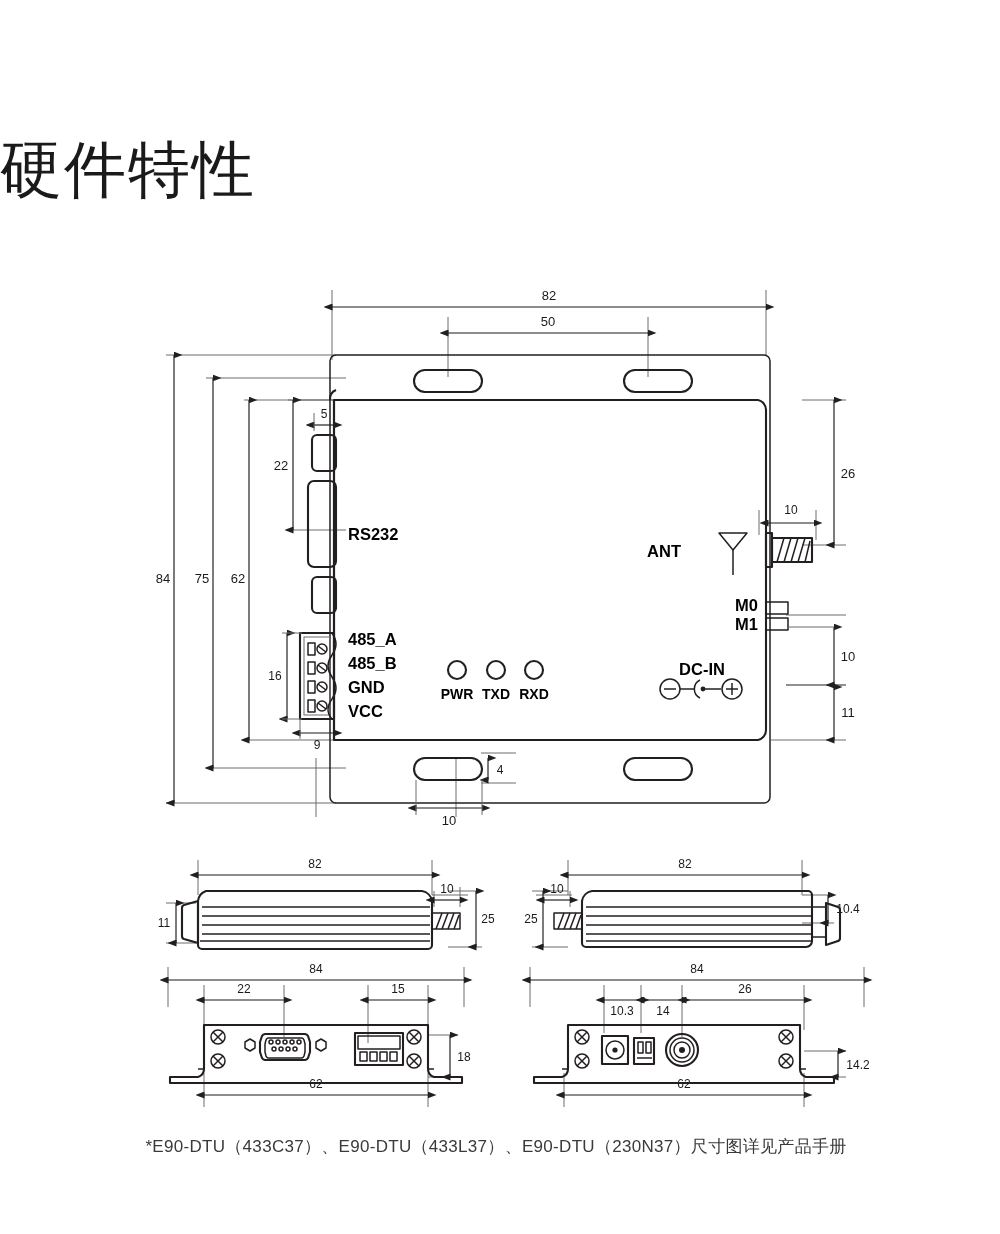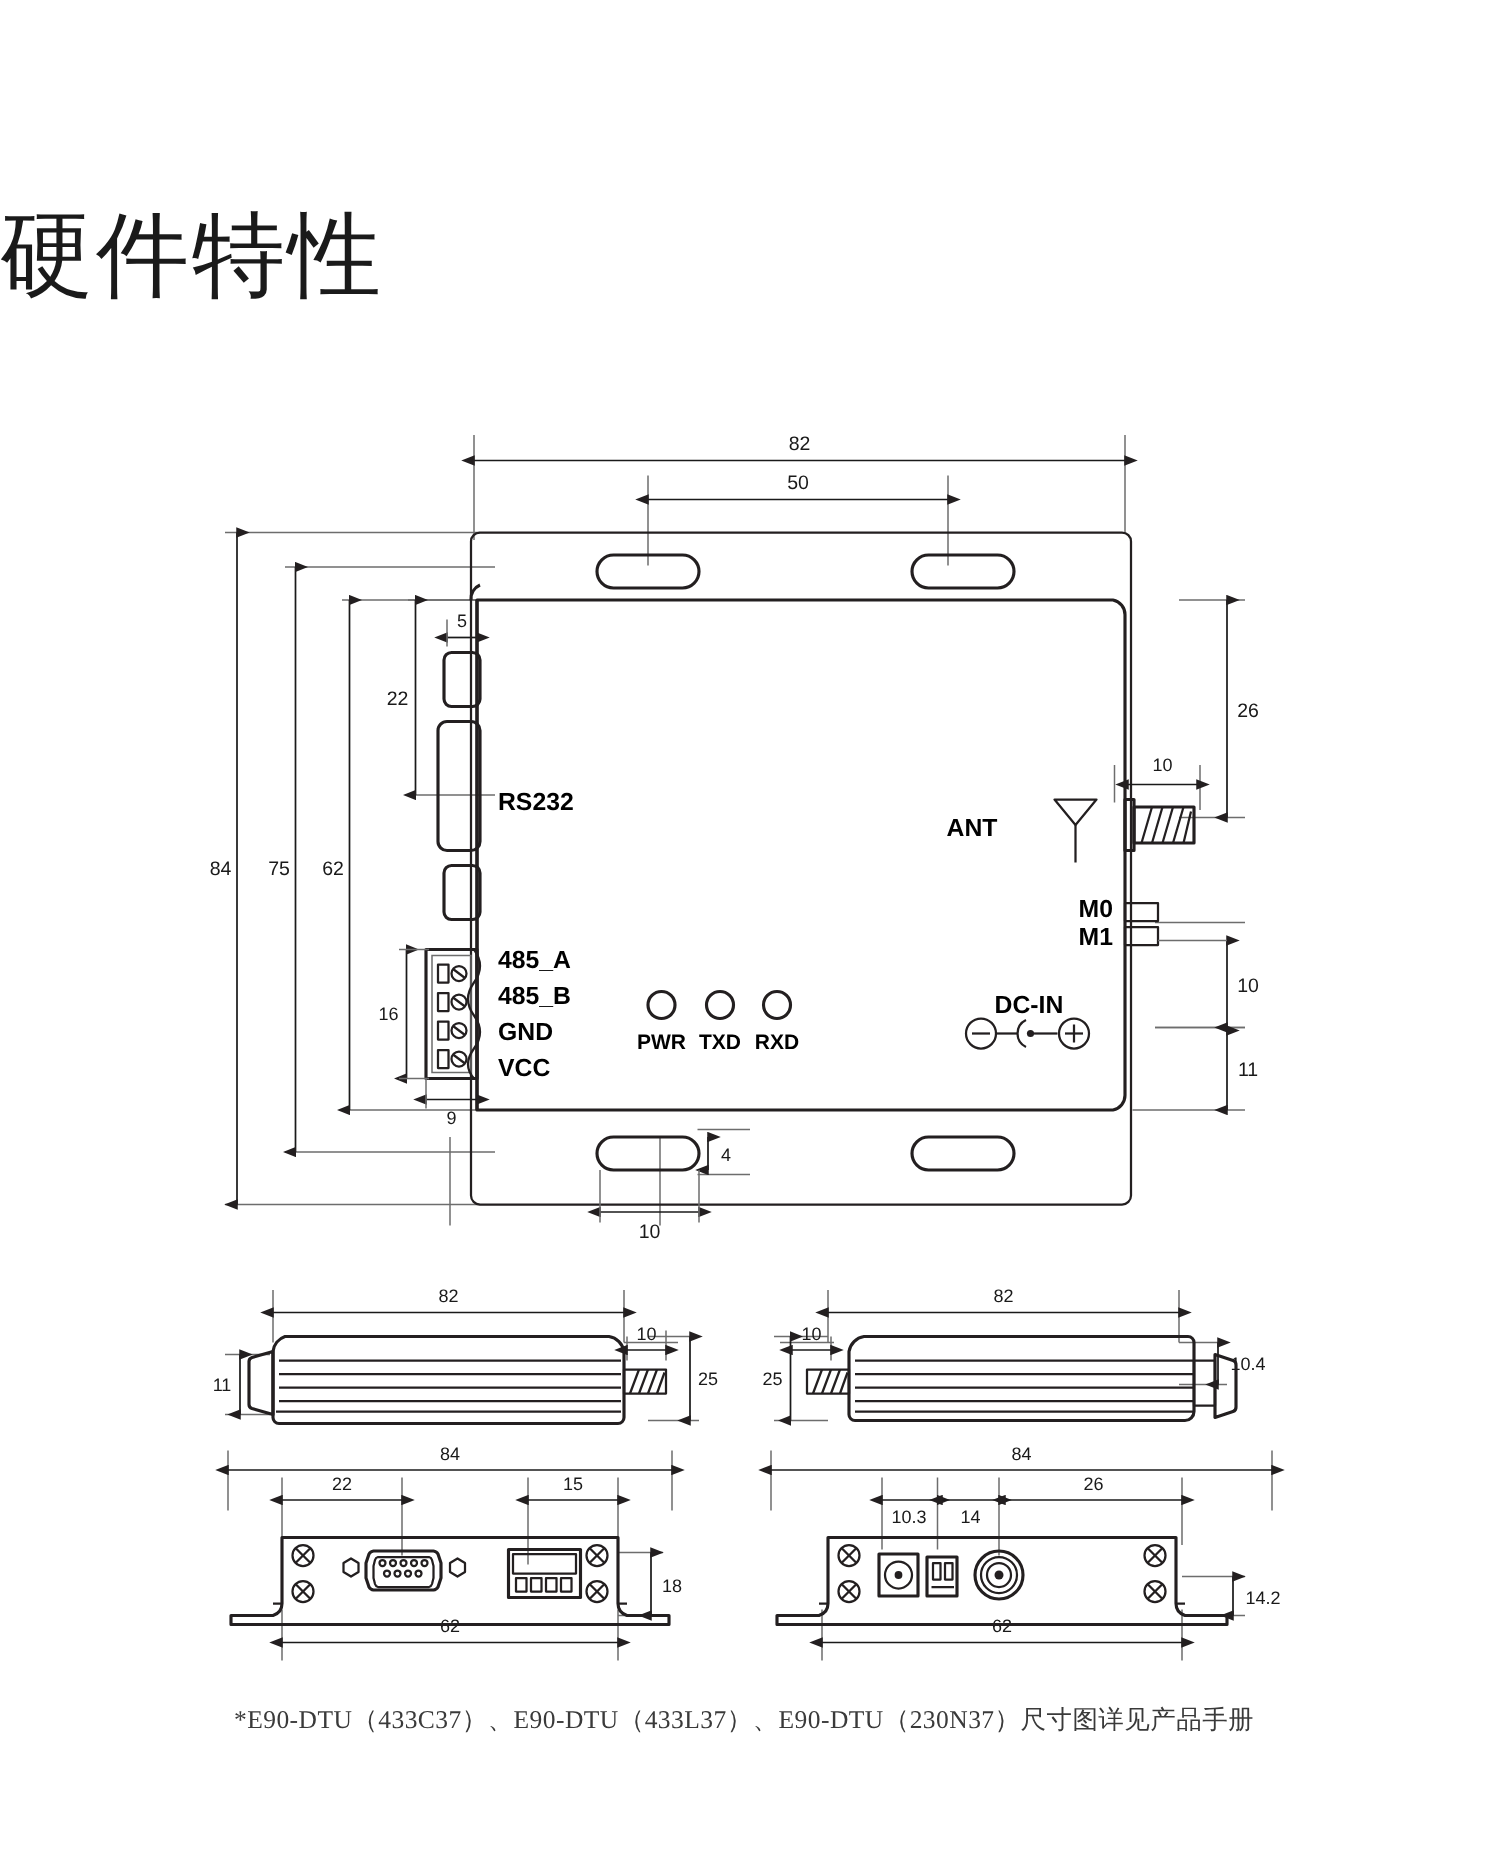--- a/index.html
+++ b/index.html
@@ -6,25 +6,25 @@
   body{
     width:1000px;height:1234px;position:relative;overflow:hidden;
     font-family:"Liberation Sans","DejaVu Sans",sans-serif;
     color:#1a1a1a;
   }
   #page-title{
     position:absolute;left:0;top:128px;width:1000px;text-align:left;
     font-size:62px;font-weight:400;letter-spacing:2px;color:#1a1a1a;
     font-family:"DejaVu Sans","Liberation Sans",sans-serif;
   }
-  #drawing{position:absolute;left:0;top:255px;width:868px;height:900px;}
+  #drawing{position:absolute;left:0;top:255px;width:868px;height:900px;padding-left:16px;}
   #footnote{
     position:absolute;left:0;top:1135px;width:992px;text-align:center;
     font-size:17px;color:#3a3a3a;letter-spacing:.3px;
-    font-family:Liberation Serif, serif;
+    font-family:Liberation Sans, sans-serif;
   }
   svg{display:block;}
   .body-ln{fill:none;stroke:#231f20;stroke-width:2.1;stroke-linejoin:round;}
   .body-ln-t{fill:none;stroke:#231f20;stroke-width:1.5;stroke-linejoin:round;}
   .thin{fill:none;stroke:#6d6d6d;stroke-width:1;}
   .dimln-d{fill:none;stroke:#1a1a1a;stroke-width:1.15;}
   .dimtxt{font-size:13px;fill:#1a1a1a;font-family:"Liberation Sans",sans-serif;text-anchor:middle;}
   .dimtxt-s{font-size:12px;fill:#1a1a1a;font-family:"Liberation Sans",sans-serif;text-anchor:middle;}
   .porttxt{font-size:16.5px;font-weight:bold;fill:#000;font-family:"Liberation Sans",sans-serif;}
   .ledtxt{font-size:14px;font-weight:bold;fill:#000;font-family:"Liberation Sans",sans-serif;text-anchor:middle;}

